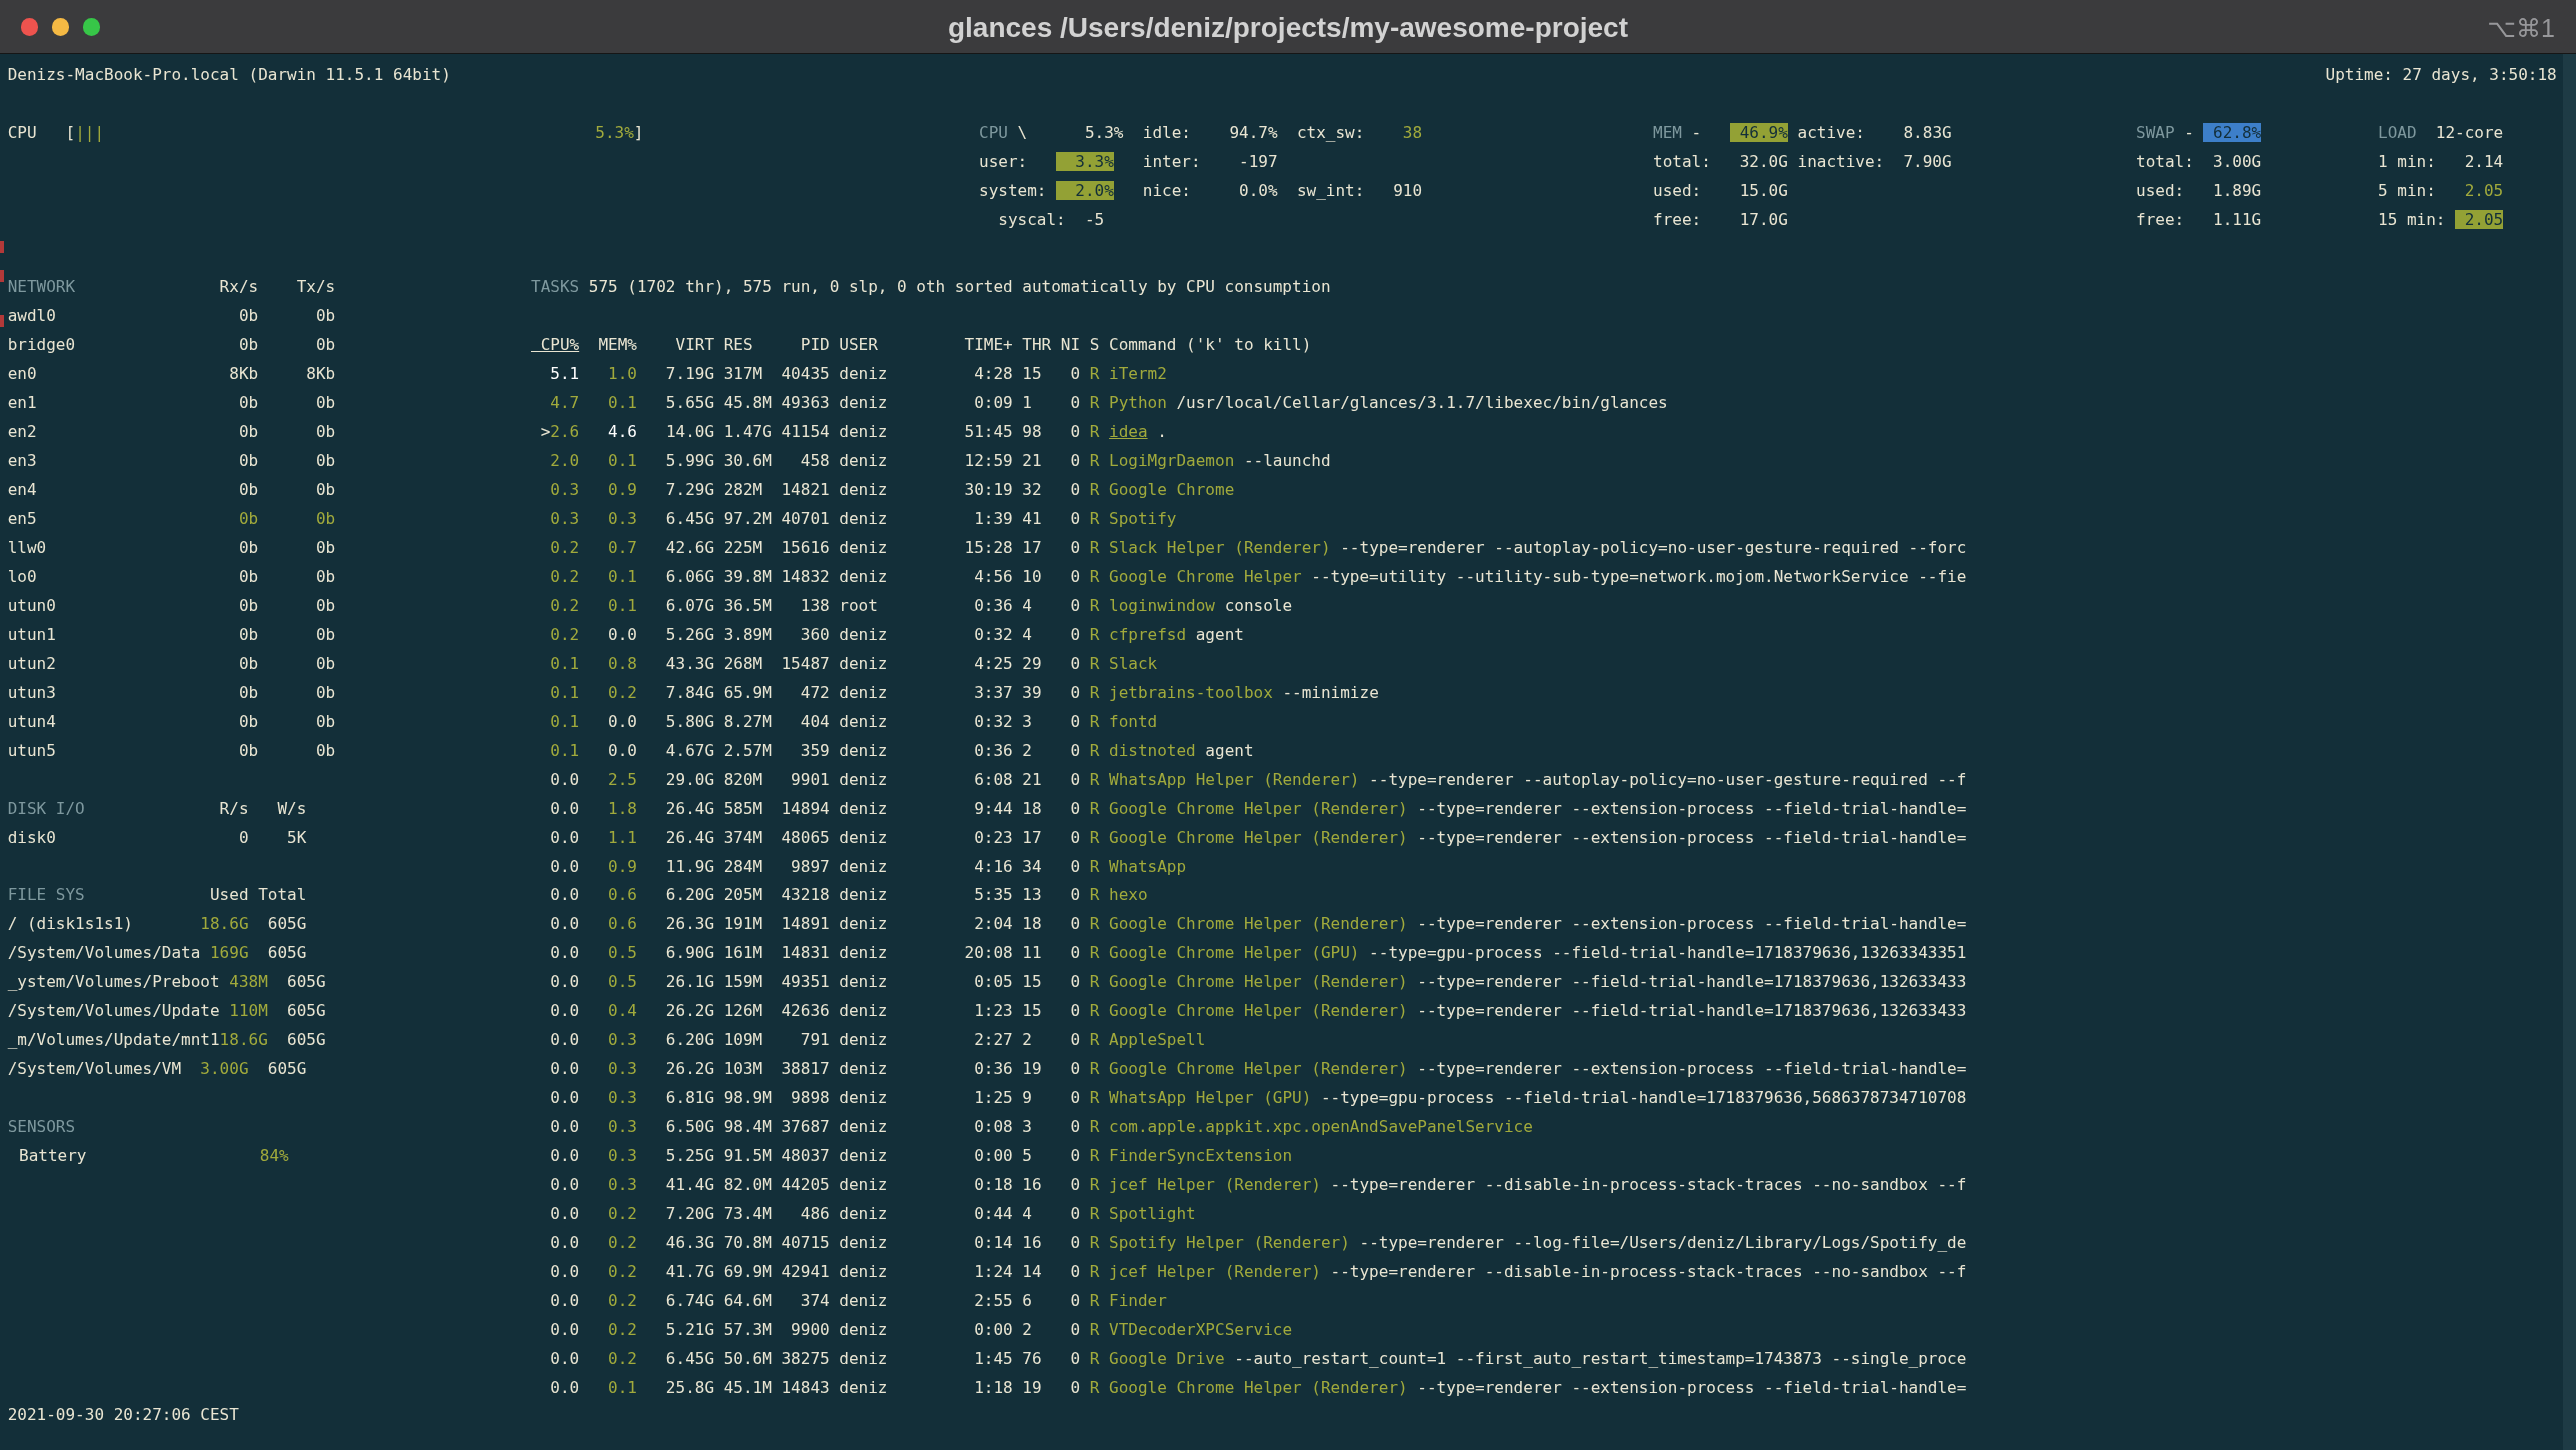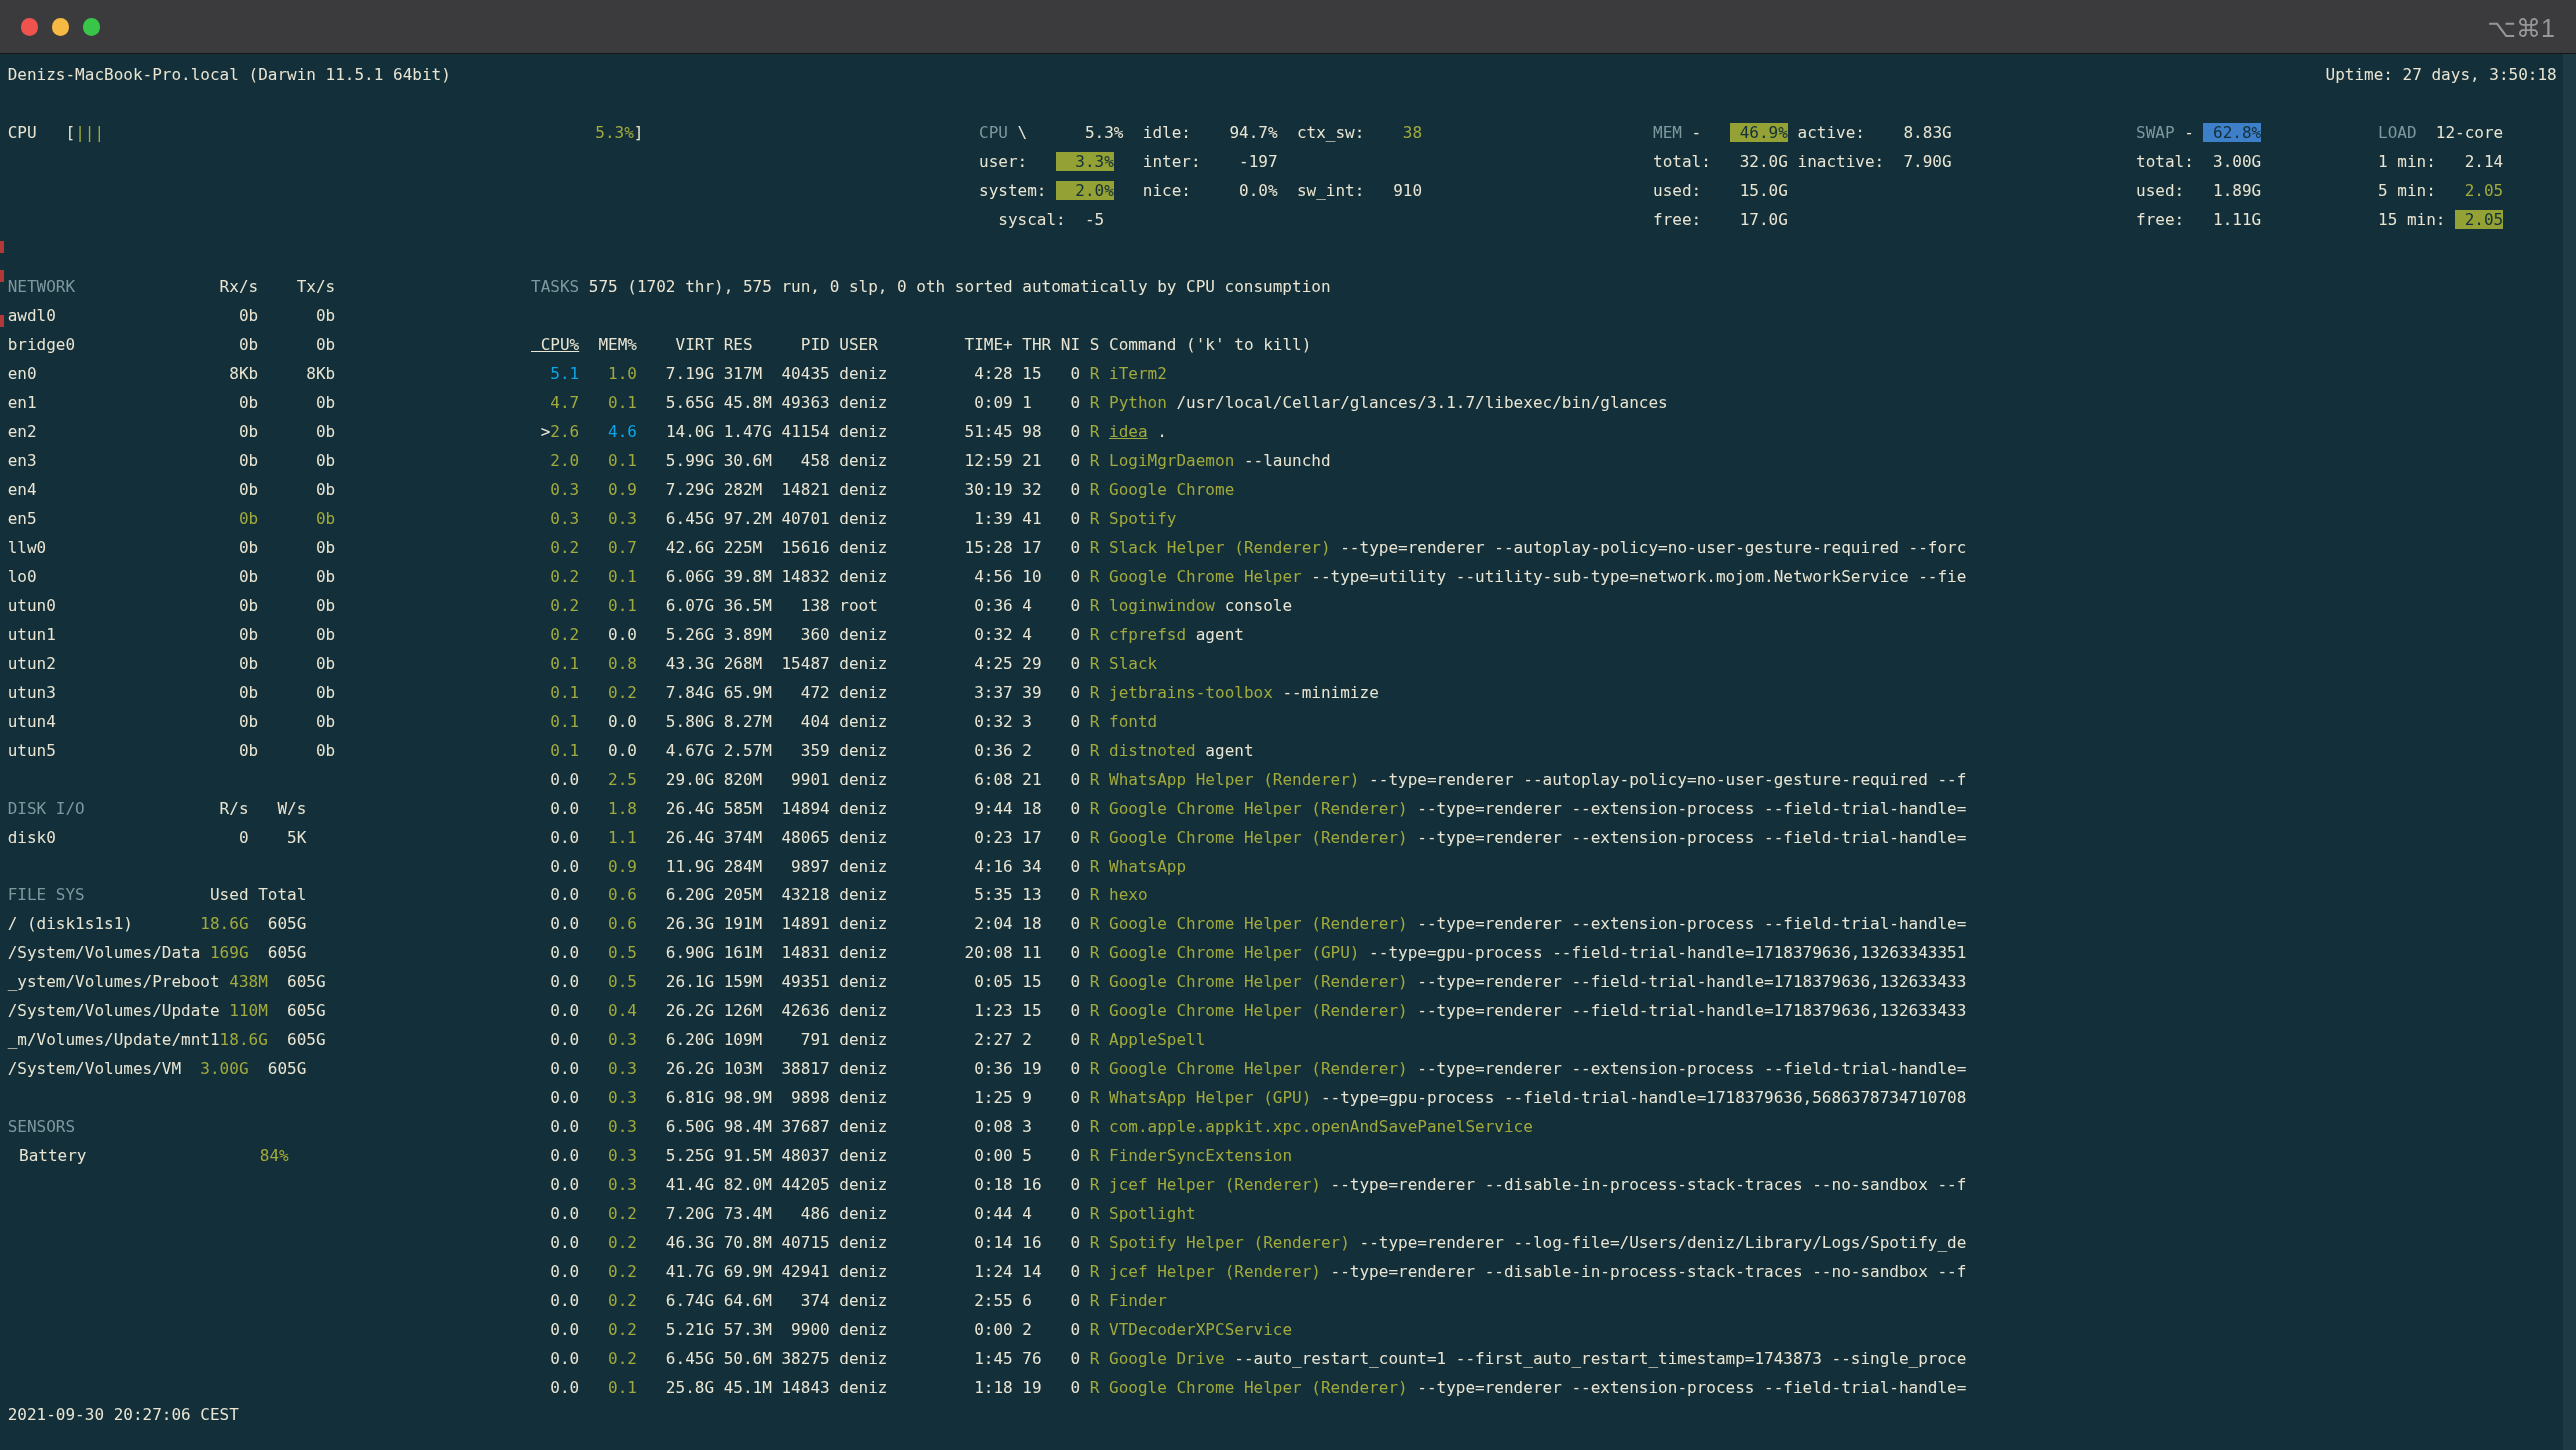--- a/index.html
+++ b/index.html
@@ -6,36 +6,37 @@
   #window{position:relative;width:2576px;height:1450px;overflow:hidden;background:#132f39;}
   #titlebar{position:absolute;left:0;top:0;width:2576px;height:54px;background:#3b3b3d;border-bottom:1.9px solid #161616;box-sizing:border-box;}
   .traffic{position:absolute;top:18.3px;width:17.4px;height:17.4px;border-radius:50%;}
   #tb-title{position:absolute;left:0;right:0;top:11.6px;text-align:center;color:#d2d2d2;font:bold 28px "Liberation Sans",sans-serif;}
   #tb-shortcut{position:absolute;right:21px;top:13.5px;color:#97979a;font:25px "Liberation Sans",sans-serif;}
   #term{position:absolute;left:0;top:54px;width:2576px;height:1396px;overflow:hidden;font-family:"DejaVu Sans Mono",monospace;font-size:16px;line-height:29px;}
   .ln{position:absolute;white-space:pre;height:29px;}
   .w{color:#e9e5d2;}
   .o{color:#a1aa3c;}
   .g{color:#7e989e;}
-  .d{color:#0ea5e9;}
+  .d{color:#ffffff;}
   .u{text-decoration:underline;}
   .hlo{background:#93a135;color:#132f39;}
   .hlb{background:#3d7fc9;color:#132f39;}
   #scrollbar{position:absolute;right:0;top:54px;width:12.6px;height:1396px;background:#1e3b45;}
   .tick{position:absolute;left:0;width:3.9px;height:11.6px;background:#b33939;}
   .r{position:absolute;text-align:right;white-space:pre;height:29px;}
 </style>
 </head>
 <body>
 
 <div id="window">
   <div id="titlebar">
     <div class="traffic" style="left:21px;background:#ee534e;"></div>
     <div class="traffic" style="left:52px;background:#f5b944;"></div>
     <div class="traffic" style="left:83px;background:#37c648;"></div>
+    <div id="tb-title">glances /Users/deniz/projects/my-awesome-project</div>
     <div id="tb-shortcut">⌥⌘1</div>
   </div>
   <div id="term">
       <div class="ln" style="left: 7.7px; top: 5.8px;"><span class="w">Denizs-MacBook-Pro.local (Darwin 11.5.1 64bit)</span></div>
       <div class="ln r" style="left: auto; top: 5.8px; right: 19.3px;"><span class="w">Uptime: 27 days, 3:50:18</span></div>
       <div class="ln" style="left: 7.7px; top: 64px;"><span class="w">CPU   </span><span class="w">[</span><span class="o">|||                                                  </span><span class="o"> 5.3%</span><span class="w">]</span></div>
       <div class="ln" style="left: 979px; top: 64px;"><span class="g">CPU</span><span class="w"> \</span><span class="w">      5.3%</span><span class="w">  </span><span class="w">idle:  </span><span class="w">  94.7%</span><span class="w">  </span><span class="w">ctx_sw: </span><span class="o">   38</span></div>
       <div class="ln" style="left: 979px; top: 93px;"><span class="w">user:   </span><span class="hlo">  3.3%</span><span class="w">   </span><span class="w">inter: </span><span class="w">   -197</span></div>
       <div class="ln" style="left: 979px; top: 122px;"><span class="w">system: </span><span class="hlo">  2.0%</span><span class="w">   </span><span class="w">nice:  </span><span class="w">   0.0%</span><span class="w">  </span><span class="w">sw_int: </span><span class="w">  910</span></div>
       <div class="ln" style="left: 979px; top: 151px;"><span class="w">  syscal:</span><span class="w">  -5</span></div>

